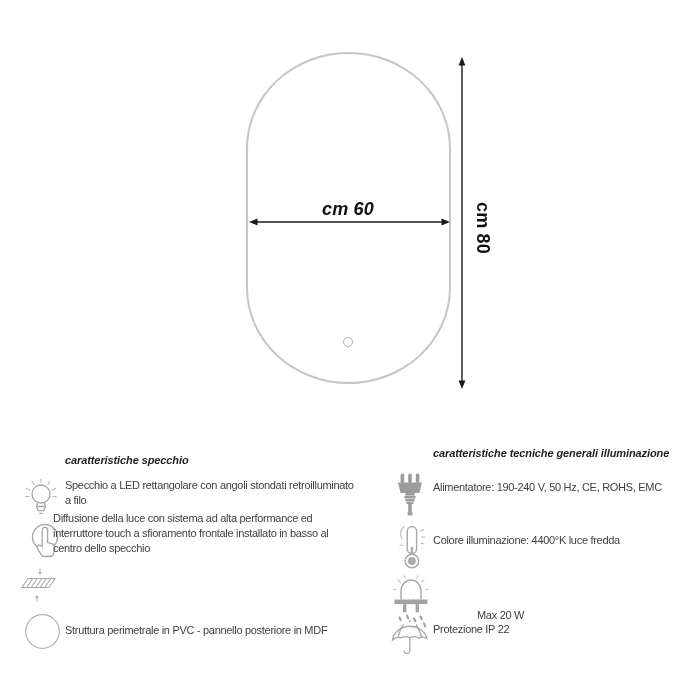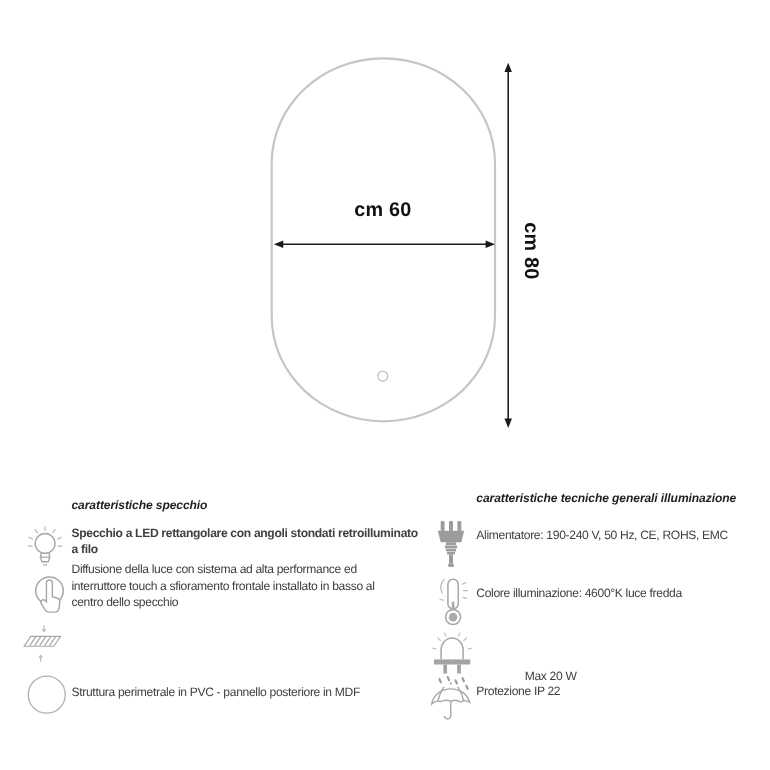--- a/index.html
+++ b/index.html
@@ -16,21 +16,21 @@
   }
   .touch-dot{
     left:343px;top:337px;width:10px;height:10px;box-sizing:border-box;
     border:1.4px solid #b5b5b5;border-radius:50%;background:#fff;
   }
   .dims-svg{left:0;top:0;width:700px;height:700px;pointer-events:none;}
   .dim-label{
     font-weight:bold;font-size:18px;color:#111;letter-spacing:0.2px;
     display:flex;align-items:center;justify-content:center;
   }
-  .dim-label-w{left:246px;top:180px;width:204px;height:20px;}
+  .dim-label-w{left:246px;top:199px;width:204px;height:20px;font-style:italic;}
   .dim-label-h{left:443px;top:218px;width:80px;height:20px;transform:rotate(90deg);}
 
   
   .spec-title{
     font-weight:bold;font-style:italic;font-size:11px;letter-spacing:-0.1px;
     color:#1f1f1f;white-space:nowrap;
   }
   .spec-text{
     font-size:11px;line-height:15px;color:#404040;letter-spacing:-0.3px;
     white-space:pre-line;
@@ -73,28 +73,28 @@
       <line x1="2.8" y1="19.5" x2="6.1" y2="19.5"></line>
       <line x1="33.2" y1="19.5" x2="29.9" y2="19.5"></line>
     </g>
     <g stroke="#a8a8a8" stroke-width="1.3" fill="none">
       <circle cx="18" cy="17" r="9"></circle>
       <path d="M14.6,25.2 L13.8,29.5 h8.4 L21.4,25.2"></path>
       <path d="M13.8,29.5 l1.3,4.2 h5.8 l1.3,-4.2"></path>
       <line x1="16.2" y1="36.5" x2="19.8" y2="36.5"></line>
     </g>
   </svg>
-  <div class="abs spec-text" style="left:65px;top:478px;width:330px;font-weight:bold;">Specchio a LED rettangolare con angoli stondati retroilluminato
+  <div class="abs spec-text" style="left:65px;top:478px;width:330px;">Specchio a LED rettangolare con angoli stondati retroilluminato
 a filo</div>
 
   <svg class="abs spec-icon" style="left:27px;top:520px;" width="36" height="48" viewBox="0 0 36 48">
     <circle cx="18" cy="17" r="12.5" stroke="#a8a8a8" stroke-width="1.4" fill="none"></circle>
     <path d="M15.2,10 a2.7,2.7 0 0 1 5.4,0 v12.5 l4.6,1.4 a3.2,3.2 0 0 1 2.2,3.4 l-0.7,5.6 a4.2,4.2 0 0 1 -4.2,3.6 h-4.8 a4.2,4.2 0 0 1 -3.5,-1.9 l-3.7,-5.9 a2.3,2.3 0 0 1 3.5,-2.9 l1.2,1.2 Z" fill="#ffffff" stroke="#a8a8a8" stroke-width="1.3"></path>
   </svg>
-  <div class="abs spec-text" style="left:65px;top:511px;width:330px;">Diffusione della luce con sistema ad alta performance ed
+  <div class="abs spec-text" style="left:53px;top:511px;width:330px;">Diffusione della luce con sistema ad alta performance ed
 interruttore touch a sfioramento frontale installato in basso al
 centro dello specchio</div>
 
   <svg class="abs spec-icon" style="left:18px;top:567px;" width="40" height="36" viewBox="0 0 40 36">
     <g stroke="#b9b9b9" stroke-width="1.1" fill="#b9b9b9">
       <line x1="22" y1="1.5" x2="22" y2="5"></line>
       <path d="M22,8 l-2.2,-3 h4.4 Z" stroke="none"></path>
       <line x1="19" y1="31" x2="19" y2="34.5"></line>
       <path d="M19,28 l-2.2,3 h4.4 Z" stroke="none"></path>
     </g>
@@ -139,21 +139,21 @@
       <line x1="28" y1="20" x2="31" y2="21"></line>
       <line x1="7" y1="22" x2="10" y2="22.5"></line>
     </g>
     <g stroke="#a8a8a8" stroke-width="1.4" fill="none">
       <rect x="14.2" y="3.5" width="9.4" height="27" rx="4.7"></rect>
       <circle cx="18.9" cy="38" r="6.8"></circle>
     </g>
     <circle cx="18.9" cy="38" r="3.9" fill="#ababab"></circle>
     <line x1="18.9" y1="24" x2="18.9" y2="31.5" stroke="#ababab" stroke-width="2.4"></line>
   </svg>
-  <div class="abs spec-text" style="left:433px;top:533px;width:260px;">Colore illuminazione: 4600°K luce fredda</div>
+  <div class="abs spec-text" style="left:433px;top:533px;width:260px;">Colore illuminazione: 4400°K luce fredda</div>
 
   <svg class="abs spec-icon" style="left:389px;top:572px;" width="44" height="44" viewBox="0 0 44 44">
     <g stroke="#c2c2c2" stroke-width="1.1" stroke-linecap="round">
       <line x1="9" y1="8" x2="11.3" y2="10.3"></line>
       <line x1="35" y1="8" x2="32.7" y2="10.3"></line>
       <line x1="15" y1="3.5" x2="16.3" y2="6.3"></line>
       <line x1="29" y1="3.5" x2="27.7" y2="6.3"></line>
       <line x1="4.5" y1="17.5" x2="7.5" y2="17.8"></line>
       <line x1="39.5" y1="17.5" x2="36.5" y2="17.8"></line>
     </g>

